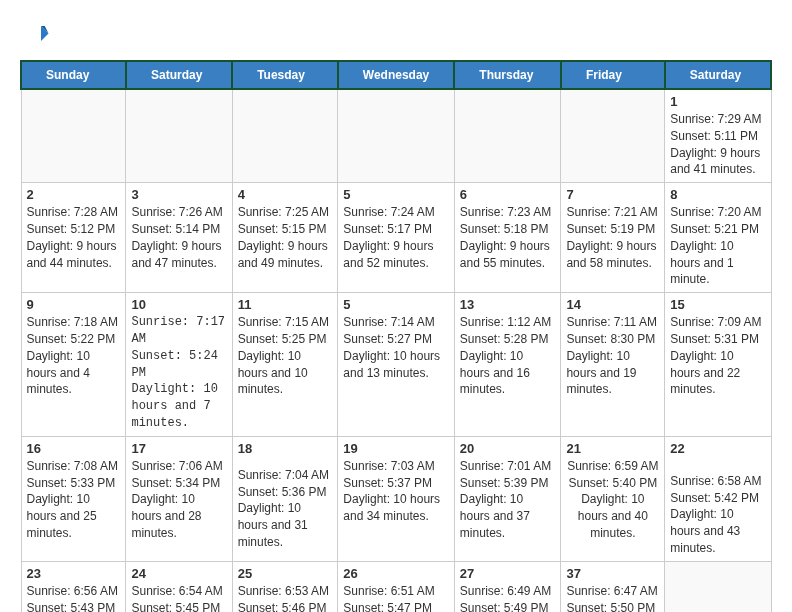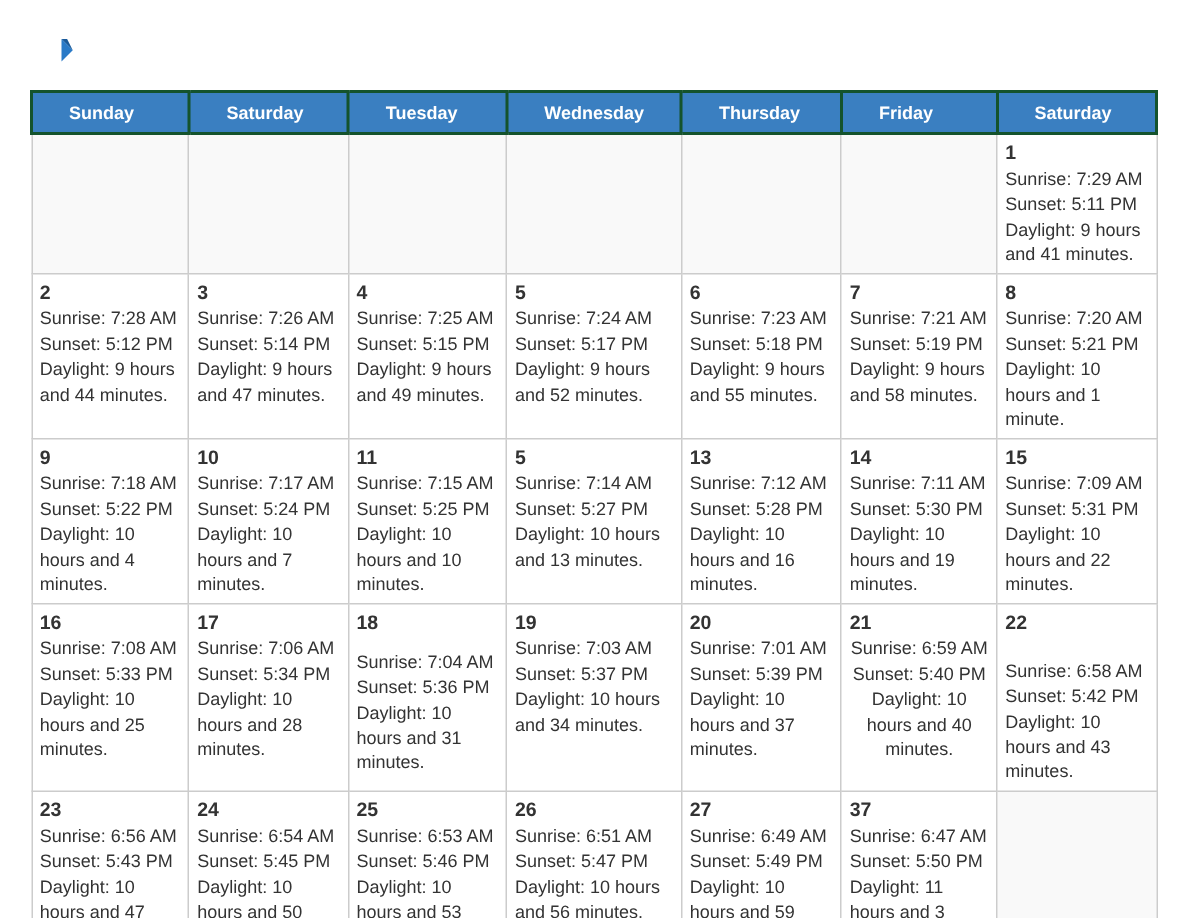--- a/index.html
+++ b/index.html
@@ -177,46 +177,46 @@
       </tr>
       <tr>
         <td>
           <span class="day-number">9</span>
           <div class="day-info" style="white-space: pre-line;">Sunrise: 7:18 AM
 Sunset: 5:22 PM
 Daylight: 10 hours and 4 minutes.</div>
         </td>
         <td>
           <span class="day-number">10</span>
-          <div class="day-info" style="white-space: pre-line;">Sunrise: 7:17 AM
+          <div class="day-info" style="white-space: pre-line; font-family: Liberation Mono, monospace;">Sunrise: 7:17 AM
 Sunset: 5:24 PM
 Daylight: 10 hours and 7 minutes.</div>
         </td>
         <td>
           <span class="day-number">11</span>
           <div class="day-info" style="white-space: pre-line;">Sunrise: 7:15 AM
 Sunset: 5:25 PM
 Daylight: 10 hours and 10 minutes.</div>
         </td>
         <td>
           <span class="day-number">5</span>
           <div class="day-info" style="white-space: pre-line;">Sunrise: 7:14 AM
 Sunset: 5:27 PM
 Daylight: 10 hours and 13 minutes.</div>
         </td>
         <td>
           <span class="day-number">13</span>
-          <div class="day-info" style="white-space: pre-line;">Sunrise: 7:12 AM
+          <div class="day-info" style="white-space: pre-line;">Sunrise: 1:12 AM
 Sunset: 5:28 PM
 Daylight: 10 hours and 16 minutes.</div>
         </td>
         <td>
           <span class="day-number">14</span>
           <div class="day-info" style="white-space: pre-line;">Sunrise: 7:11 AM
-Sunset: 5:30 PM
+Sunset: 8:30 PM
 Daylight: 10 hours and 19 minutes.</div>
         </td>
         <td>
           <span class="day-number">15</span>
           <div class="day-info" style="white-space: pre-line;">Sunrise: 7:09 AM
 Sunset: 5:31 PM
 Daylight: 10 hours and 22 minutes.</div>
         </td>
       </tr>
       <tr>

